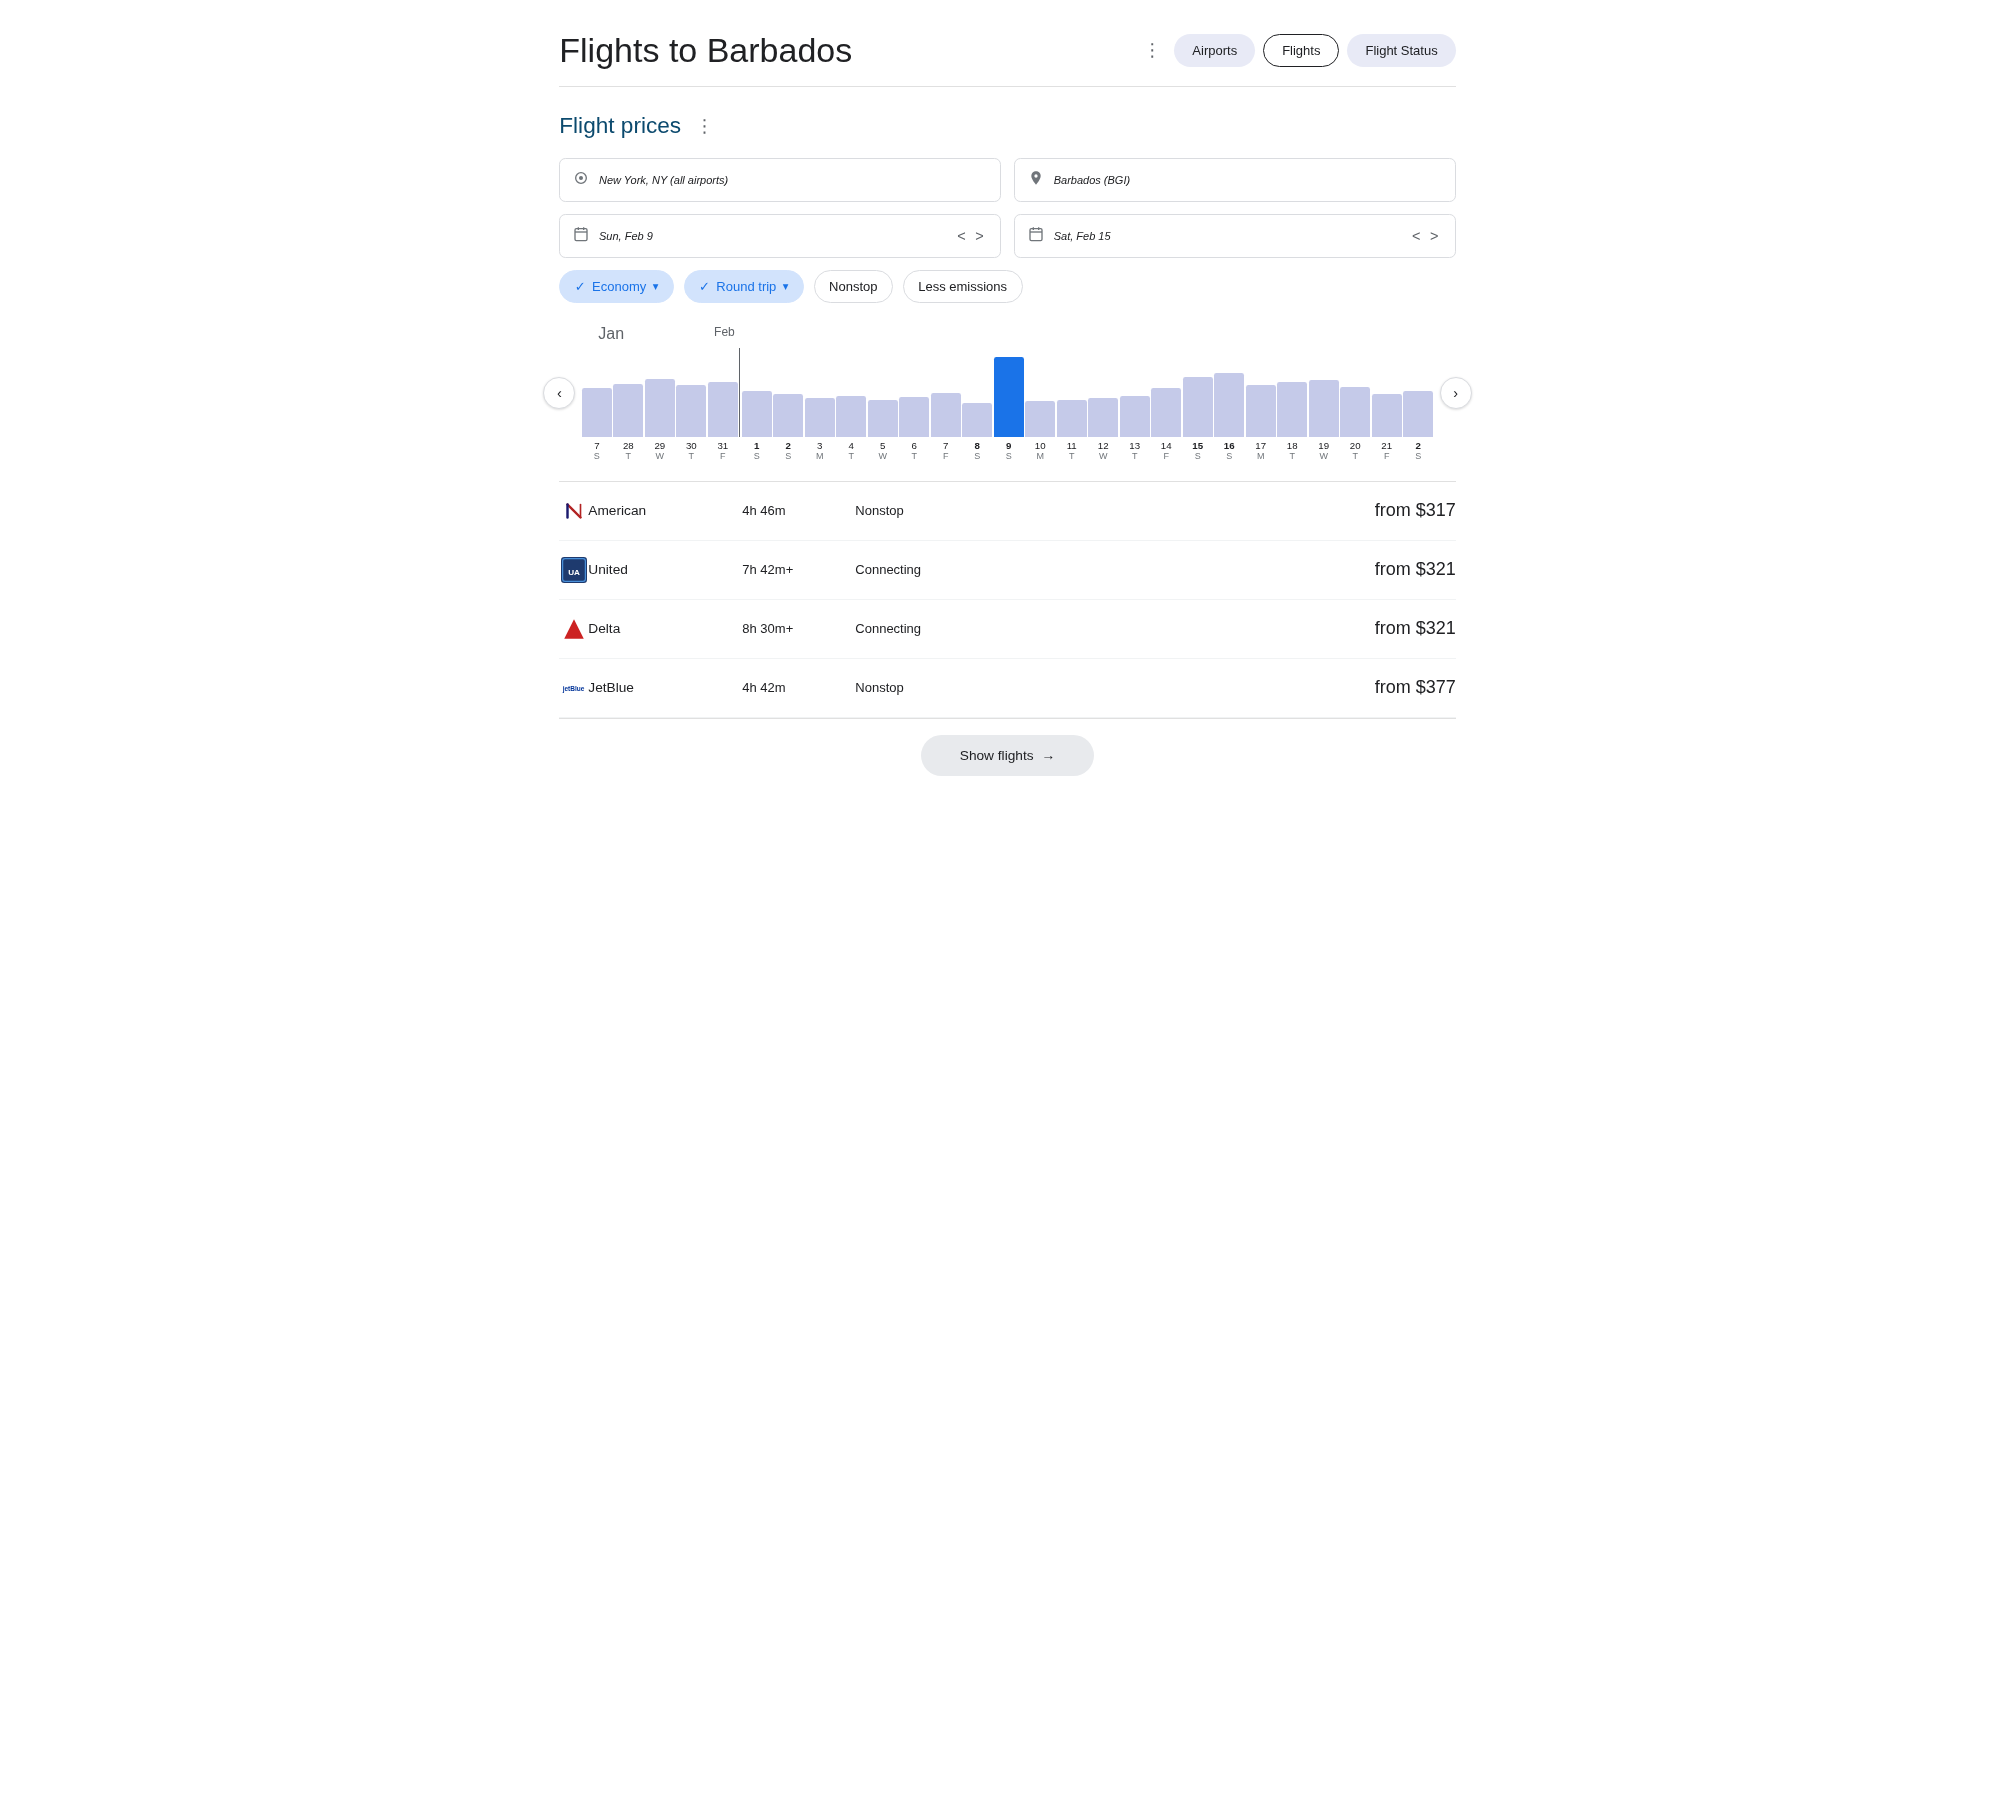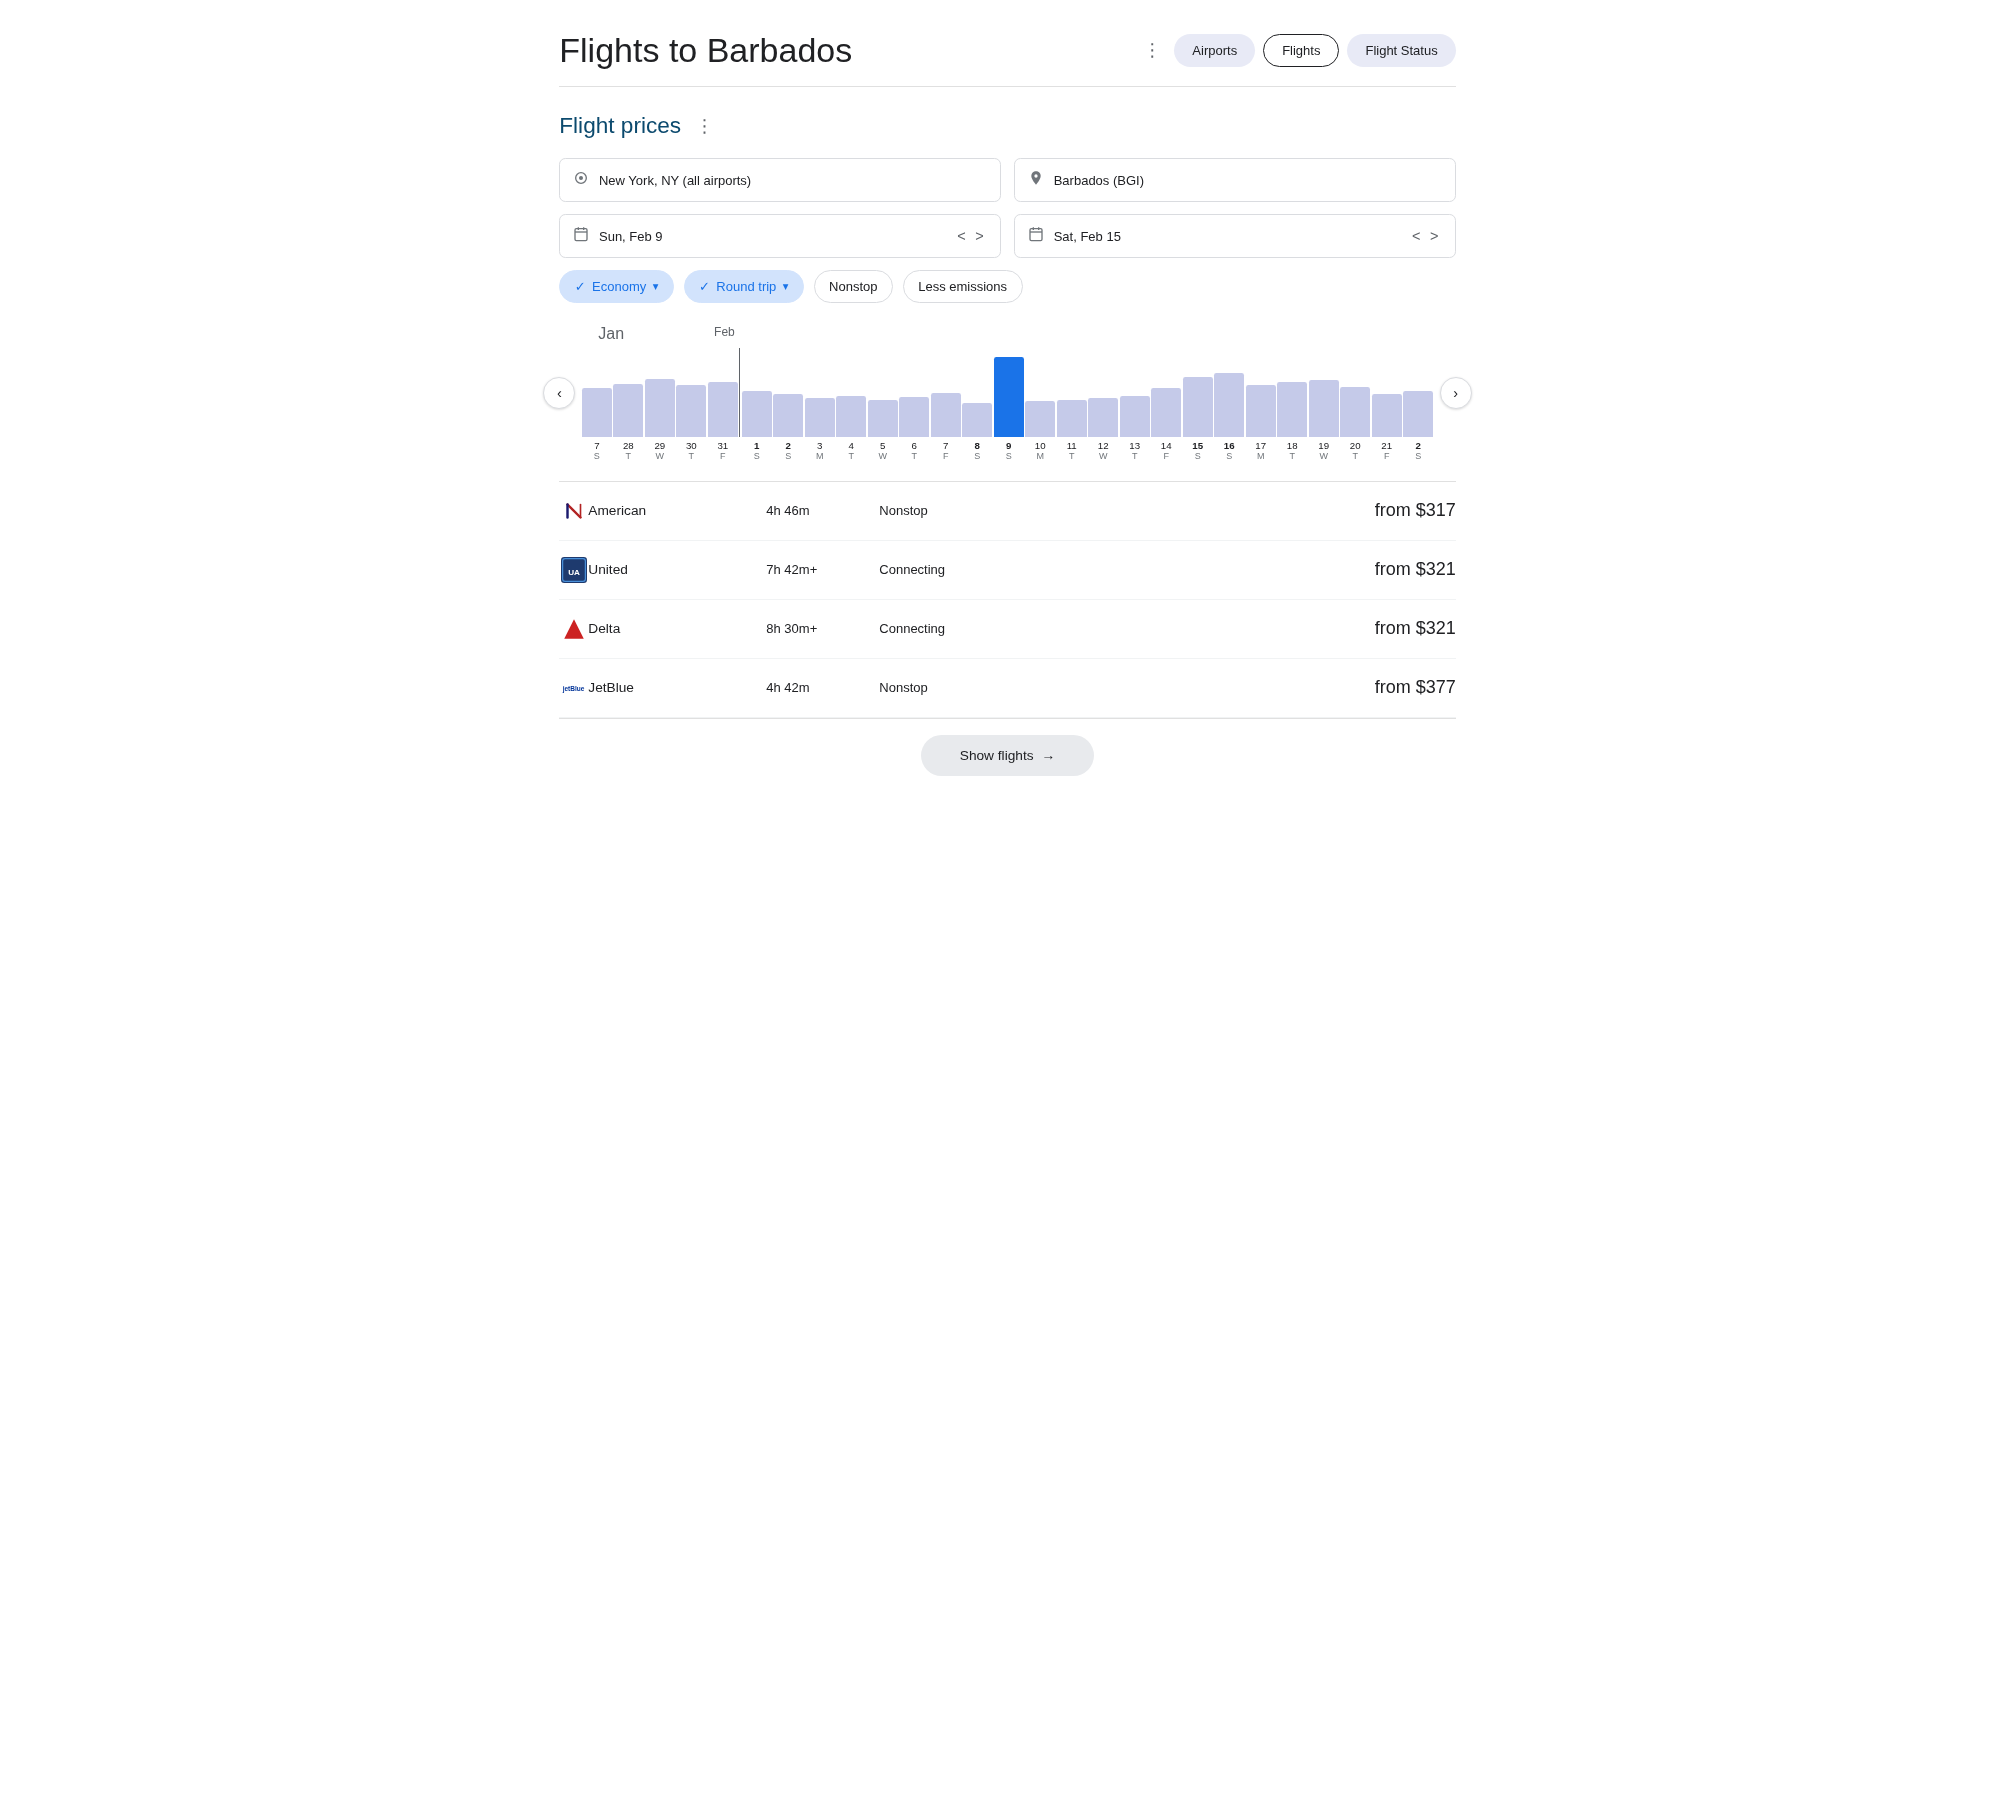--- a/index.html
+++ b/index.html
@@ -86,22 +86,23 @@
       gap: 9.7px;
       cursor: pointer;
       background: #fff;
     }
     .input-icon {
       color: #70757a;
       font-size: 16px;
       flex-shrink: 0;
     }
     .input-text {
-      font-size: 13px;
-      color: #202124;
+      font-size: 11px;
+      color: #202124;
+      font-style: italic;
     }
     .date-nav {
       display: flex;
       gap: 3.2px;
       margin-left: auto;
       color: #5f6368;
     }
     .date-nav span {
       cursor: pointer;
       font-size: 14.5px;
@@ -245,21 +246,21 @@
     }
     .airline-name {
       font-size: 13.7px;
       color: #202124;
       min-width: 81px;
     }
     .airline-duration {
       font-size: 13px;
       color: #202124;
       min-width: 81px;
-      margin-left: 97px;
+      margin-left: 73px;
     }
     .airline-stops {
       font-size: 13px;
       color: #202124;
       min-width: 97px;
       margin-left: 32px;
     }
     .airline-price {
       font-size: 18px;
       color: #202124;

